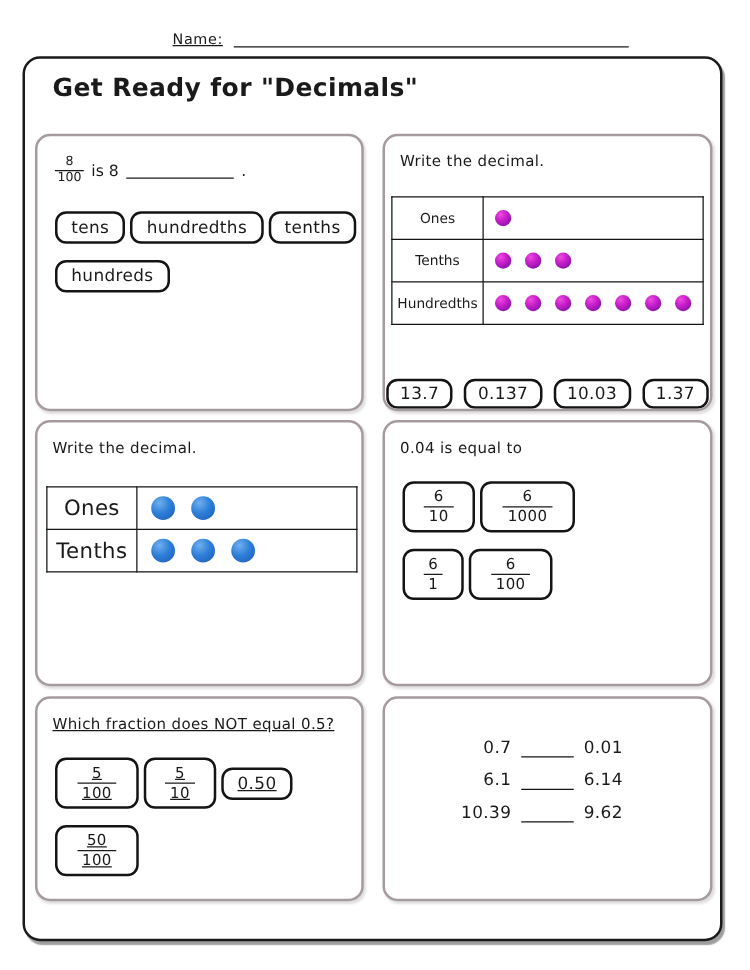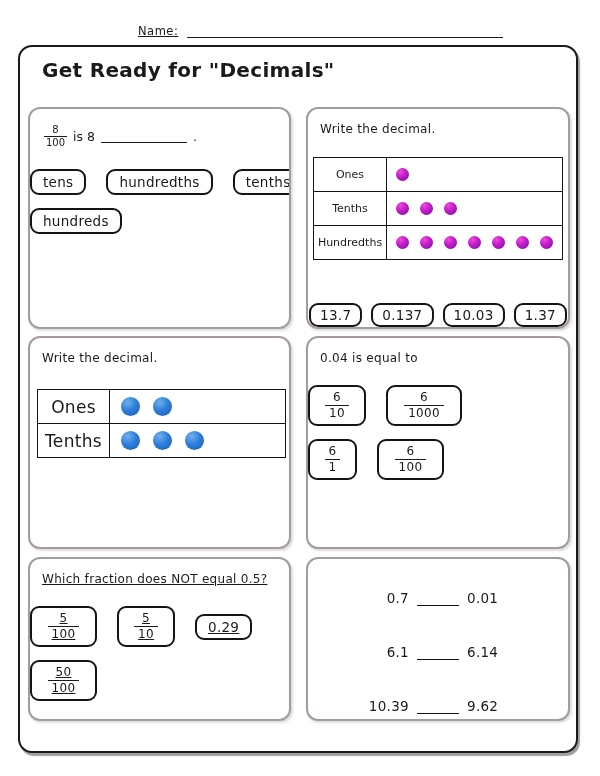--- a/index.html
+++ b/index.html
@@ -36,21 +36,21 @@
   .prompt { font-size: 12px; padding: 13px 10px 0 12px; letter-spacing: .3px; }
 
   
   .q1 { display: flex; align-items: center; gap: 6px; padding: 15px 0 0 14px; font-size: 12.5px; }
   .frac-inline { display: inline-flex; flex-direction: column; align-items: center;
                  font-size: 10px; line-height: 1.2; }
   .frac-inline .den { border-top: 1.3px solid #1a1a1a; padding: 0 2px; }
   .blank-u { display: inline-block; width: 86px; height: 12px; border-bottom: 1.4px solid #1a1a1a; }
 
   
-  .chips-row { display: flex; align-items: center; gap: 20px; margin-top: 13px; }
+  .chips-row { display: flex; align-items: center; gap: 4px; padding-left: 14px; margin-top: 13px; }
   .chips-row.first { margin-top: 20px; }
   .chips-row.center { justify-content: center; padding-left: 0; gap: 9px; margin-top: 17px; }
   .chip { display: inline-flex; align-items: center; justify-content: center;
           border: 2.5px solid #141414; border-radius: 9px; background: #fff;
           padding: 3px 11px; font-size: 13.5px; letter-spacing: .3px; }
   .chip.num-chip { padding: 2px 9px; margin-top: 26px; }
   .frac-chip { flex-direction: column; padding: 3px 10px; font-size: 12px; line-height: 1.25; }
   .frac-chip .den { border-top: 1.4px solid #1a1a1a; padding: 0 4px; }
   .frac-chip .num { padding: 0 4px; }
 
@@ -67,21 +67,21 @@
   .p2 .dots { gap: 11px; }
   .p3 .dots { gap: 13px; padding-left: 2px; }
   .dot { border-radius: 50%; }
   .dot.m { width: 13px; height: 13px;
     background: radial-gradient(circle at 35% 28%, #ee4ce2 0%, var(--magenta) 35%, #8d12ad 78%, #7a0fa0 100%); }
   .dot.b { width: 19px; height: 19px;
     background: radial-gradient(circle at 35% 28%, #6fb0ef 0%, var(--blue) 45%, #1a5ab2 100%); }
 
   
   .cmp-wrap { display: flex; flex-direction: column; align-items: center; margin-top: 31px;
-              gap: 38px; font-size: 13.5px; letter-spacing: .3px; }
+              gap: 10px; font-size: 13.5px; letter-spacing: .3px; }
   .cmp-row { display: flex; align-items: flex-end; }
   .cmp-left  { display: inline-block; width: 54px; text-align: right; }
   .cmp-right { display: inline-block; width: 54px; text-align: left; }
   .cmp-line { display: inline-block; width: 42px; height: 13px; margin: 0 8px;
               border-bottom: 1.6px solid #141414; }
 </style>
 </head>
 <body style="--magenta: #cc22cc; --blue: #2e7fd9;">
 
 <div class="name-row">
@@ -220,21 +220,21 @@
     <div id="p5-chips">
         <div class="chips-row first ">
           <div class="chip frac-chip" style="min-width: 67px;">
             <span class="num">5</span>
             <span class="den">100</span>
           </div>
           <div class="chip frac-chip" style="min-width: 58px;">
             <span class="num">5</span>
             <span class="den">10</span>
           </div>
-          <div class="chip ">0.29</div>
+          <div class="chip ">0.50</div>
         </div>
         <div class="chips-row ">
           <div class="chip frac-chip" style="min-width: 67px;">
             <span class="num">50</span>
             <span class="den">100</span>
           </div>
         </div>
       </div>
   </section>
 

